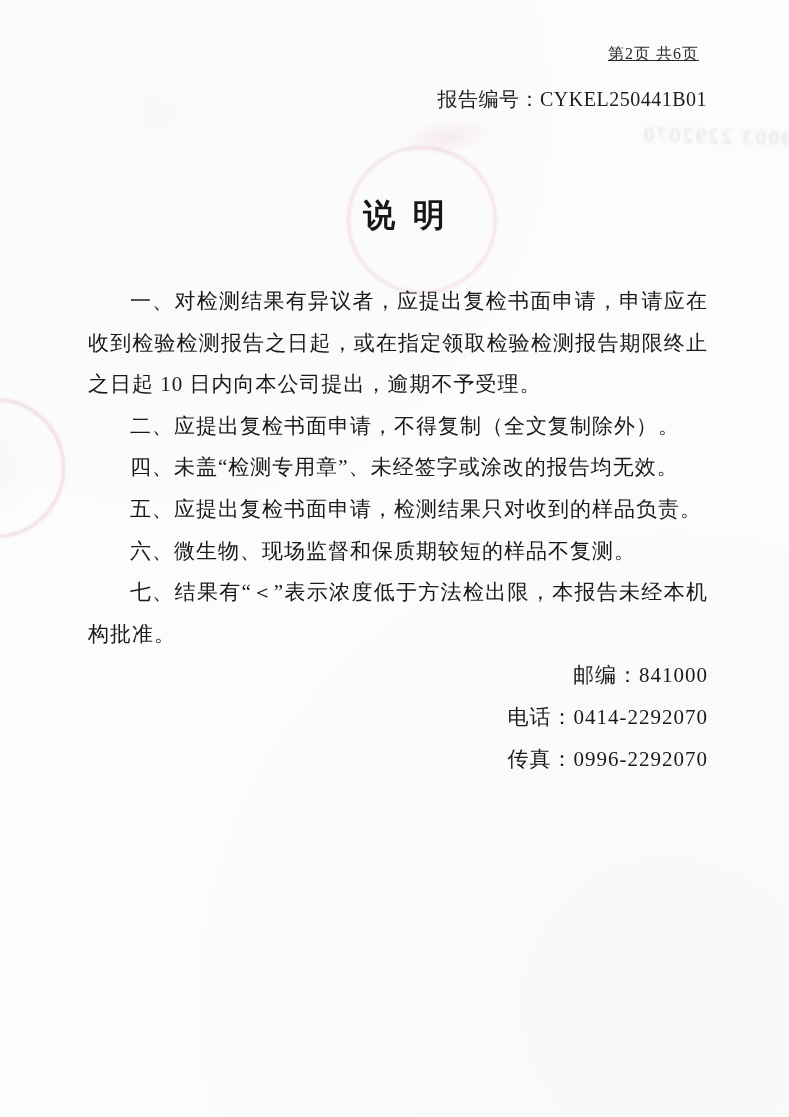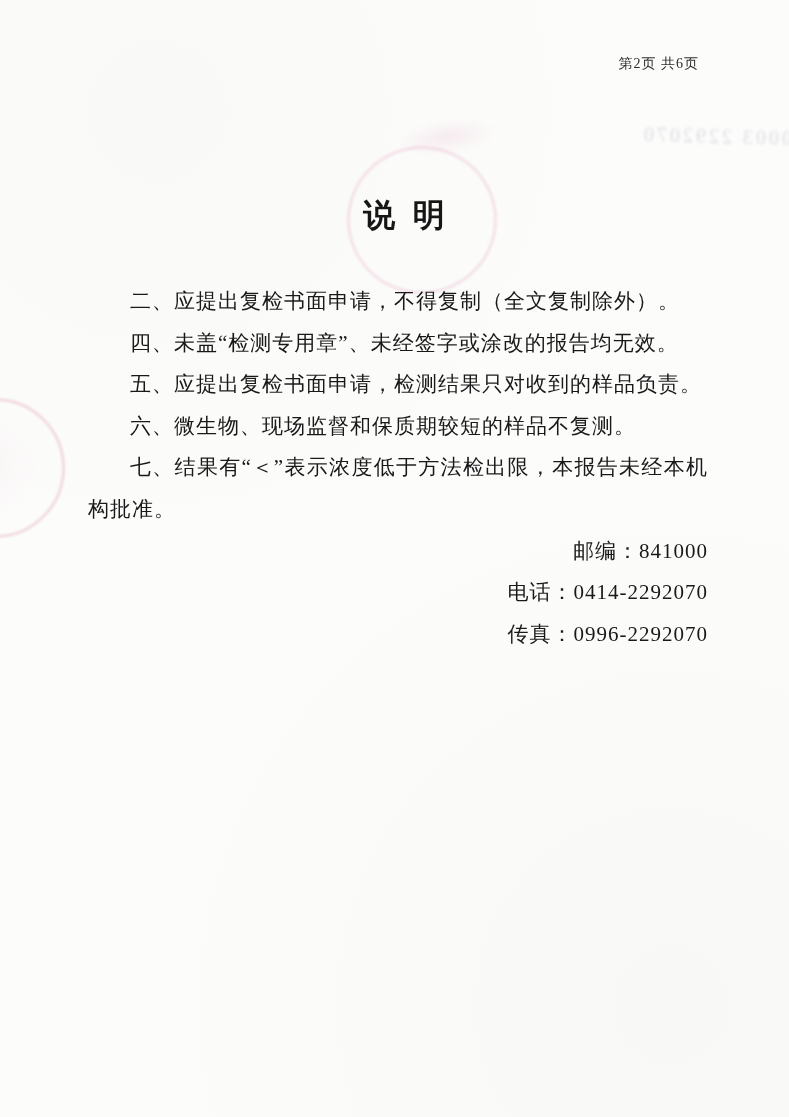--- a/index.html
+++ b/index.html
@@ -16,24 +16,25 @@
     inset: 0;
     background:
       radial-gradient(circle at 20% 10%, rgba(0,0,0,0.012), transparent 40%),
       radial-gradient(circle at 85% 90%, rgba(0,0,0,0.015), transparent 45%),
       #fcfcfb;
   }
 
   
   .page-indicator {
     position: absolute;
-    top: 55px; right: 90px;
-    font-size: 14px;
+    top: 44px; right: 90px;
+    font-size: 16px;
     letter-spacing: 1px;
     color: #2b2b2b;
+    text-decoration: underline;
   }
   .report-no {
     position: absolute;
     top: 86px; right: 82px;
     font-size: 20px;
     letter-spacing: 0.5px;
     color: #1c1c1c;
   }
 
   
@@ -122,24 +123,26 @@
 <div class="page">
 
   <div class="stamp-smudge"></div>
   <div class="stamp-circle"></div>
   <div class="stamp-edge-arc"></div>
   <div class="stamp-edge-fill"></div>
   <div class="bleedthrough">0003 2292070</div>
 
   <div class="page-indicator">第2页 共6页</div>
 
+  <div class="report-no"><span>报告编号：</span><span>CYKEL250441B01</span></div>
 
   <div class="title">说明</div>
 
   <div class="body-text">
+    <p>一、对检测结果有异议者，应提出复检书面申请，申请应在收到检验检测报告之日起，或在指定领取检验检测报告期限终止之日起 10 日内向本公司提出，逾期不予受理。</p>
     <p>二、应提出复检书面申请，不得复制（全文复制除外）。</p>
     <p>四、未盖“检测专用章”、未经签字或涂改的报告均无效。</p>
     <p>五、应提出复检书面申请，检测结果只对收到的样品负责。</p>
     <p>六、微生物、现场监督和保质期较短的样品不复测。</p>
     <p>七、结果有“＜”表示浓度低于方法检出限，本报告未经本机构批准。</p>
     <p class="no-justify">邮编：841000</p>
     <p class="no-justify">电话：0414-2292070</p>
     <p class="no-justify">传真：0996-2292070</p>
   </div>
 

